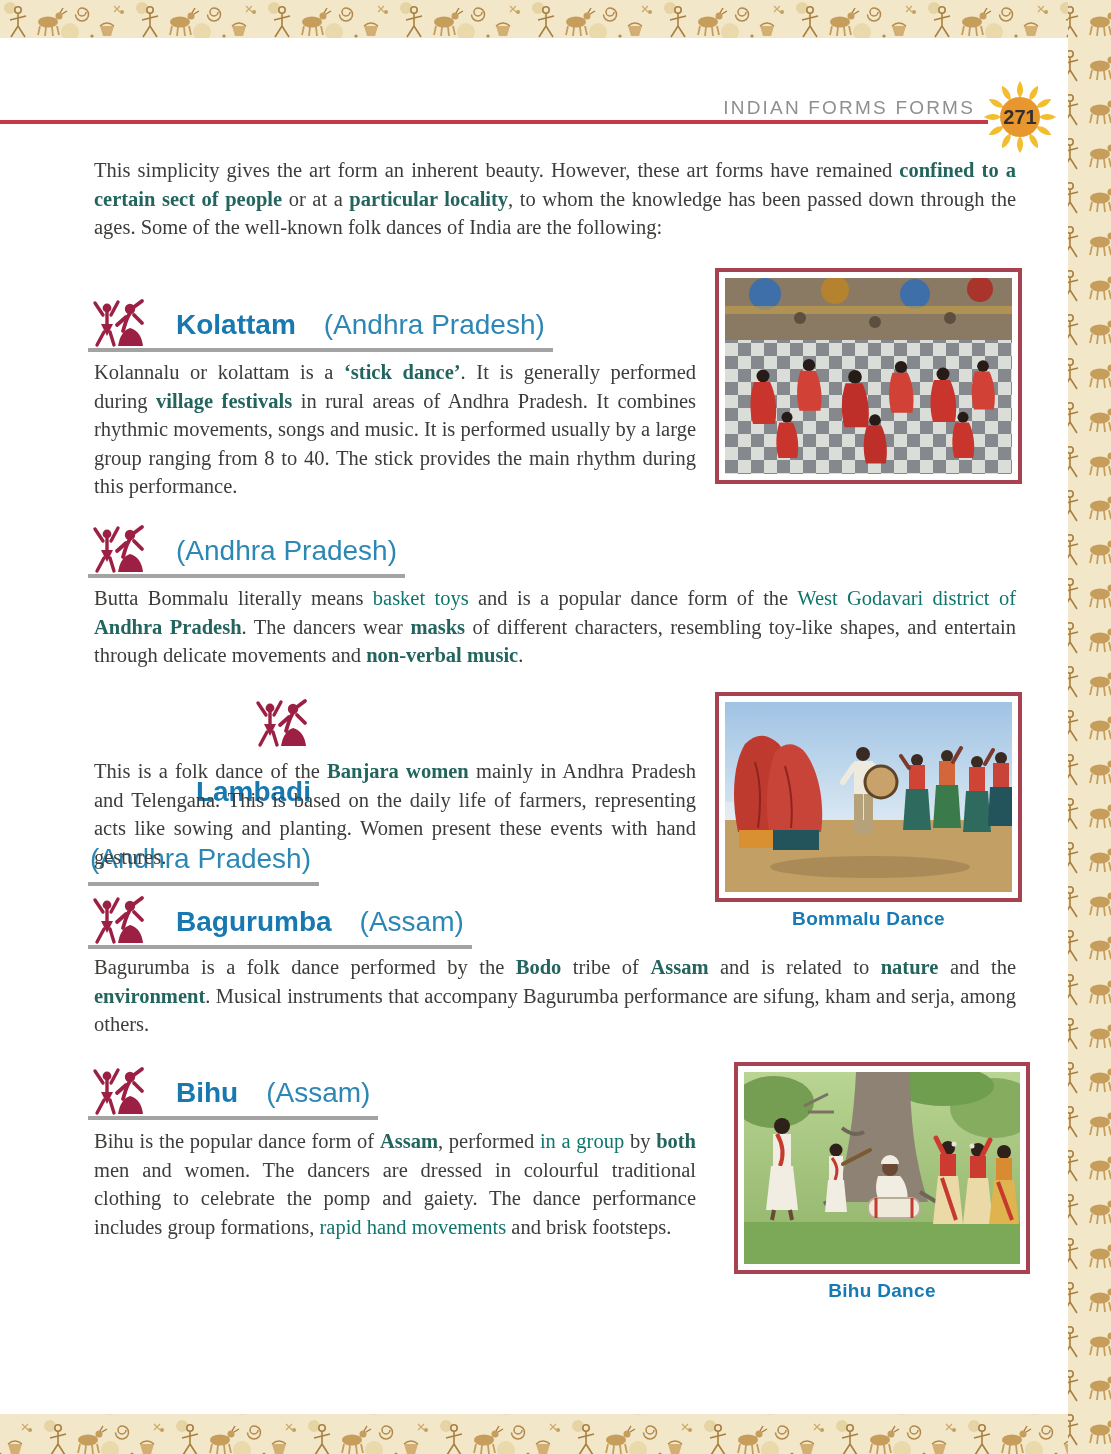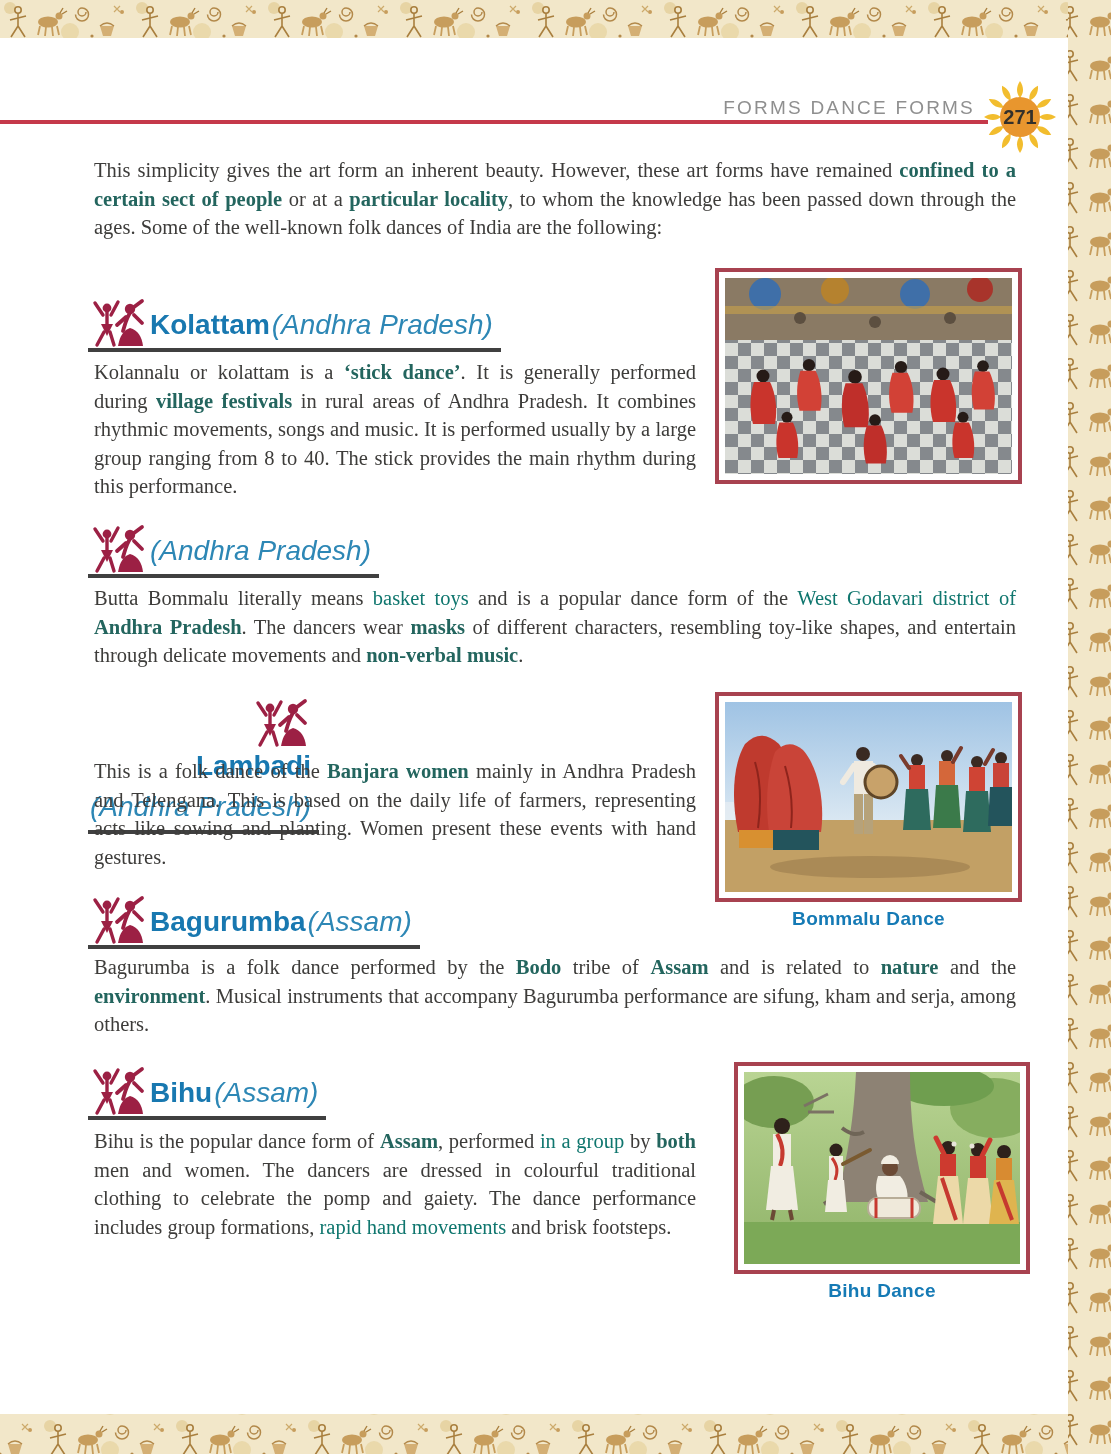--- a/index.html
+++ b/index.html
@@ -18,26 +18,26 @@
   .sun-badge{position:absolute;left:983px;top:80px;width:74px;height:74px;}
   
   .para{position:absolute;left:94px;font-size:20.5px;line-height:28.6px;text-align:justify;
         color:#3d3c3a;}
   .w-narrow{width:602px;}
   .w-full{width:922px;}
   .seg-n{color:#3d3c3a;}
   .seg-tb{color:#23655e;font-weight:bold;}
   .seg-t{color:#0f766e;}
   
-  .section-head{position:absolute;display:inline-flex;align-items:flex-end;gap:2px;
-      border-bottom:4px solid #404040;padding:0 8px 0 2px;}
+  .section-head{position:absolute;display:inline-flex;align-items:flex-end;gap:28px;
+      border-bottom:4px solid #a3a3a3;padding:0 8px 0 2px;}
   .section-head svg{display:block;margin-bottom:-2px;}
   .sec-title{font-family:"Liberation Sans",sans-serif;font-weight:bold;font-size:28px;
       color:#1878b0;padding-bottom:7px;white-space:nowrap;}
-  .sec-region{font-family:"Liberation Sans",sans-serif;font-style:italic;font-weight:normal;
+  .sec-region{font-family:"Liberation Sans",sans-serif;font-weight:normal;
       font-size:28px;color:#2d87b5;padding-bottom:7px;white-space:nowrap;}
   
   .figure{position:absolute;}
   .fig-frame{border:4px solid #a84250;background:#ffffff;padding:6px;}
   .fig-frame svg{display:block;}
   .fig-caption{margin-top:6px;text-align:center;font-family:"Liberation Sans",sans-serif;
       font-weight:bold;font-size:19px;color:#157ab5;letter-spacing:.3px;}
   
   .watermark{position:absolute;left:462px;top:634px;width:180px;height:244px;
       background:rgba(221,126,126,.42);font-family:"Liberation Sans",sans-serif;
@@ -118,21 +118,21 @@
       <path d="M100 26 q7 -6 14 0" fill="none" stroke="#b3894a" stroke-width="1.4"></path>
       <circle cx="92" cy="36" r="1.6" fill="#b3894a"></circle>
           <circle cx="122" cy="12" r="2" fill="#c79d5c"></circle>
       <path d="M114 6 l6 6 M120 6 l-6 6" stroke="#cdaa6b" stroke-width="1.2"></path>
     </pattern>
       </defs>
     <rect width="100%" height="100%" fill="url(#trib3)"></rect>
   </svg>
 
 
-  <div class="hdr-title">FORMS DANCE FORMS</div>
+  <div class="hdr-title">INDIAN FORMS FORMS</div>
   <div class="red-rule"></div>
   <svg class="sun-badge" viewBox="0 0 74 74">
     <g fill="#f2bd2e">
       <path d="M37 1 C41 7 41 13 37 18 C33 13 33 7 37 1 Z"></path>
       <path d="M37 1 C41 7 41 13 37 18 C33 13 33 7 37 1 Z" transform="rotate(30 37 37)"></path>
       <path d="M37 1 C41 7 41 13 37 18 C33 13 33 7 37 1 Z" transform="rotate(60 37 37)"></path>
       <path d="M37 1 C41 7 41 13 37 18 C33 13 33 7 37 1 Z" transform="rotate(90 37 37)"></path>
       <path d="M37 1 C41 7 41 13 37 18 C33 13 33 7 37 1 Z" transform="rotate(120 37 37)"></path>
       <path d="M37 1 C41 7 41 13 37 18 C33 13 33 7 37 1 Z" transform="rotate(150 37 37)"></path>
       <path d="M37 1 C41 7 41 13 37 18 C33 13 33 7 37 1 Z" transform="rotate(180 37 37)"></path>

